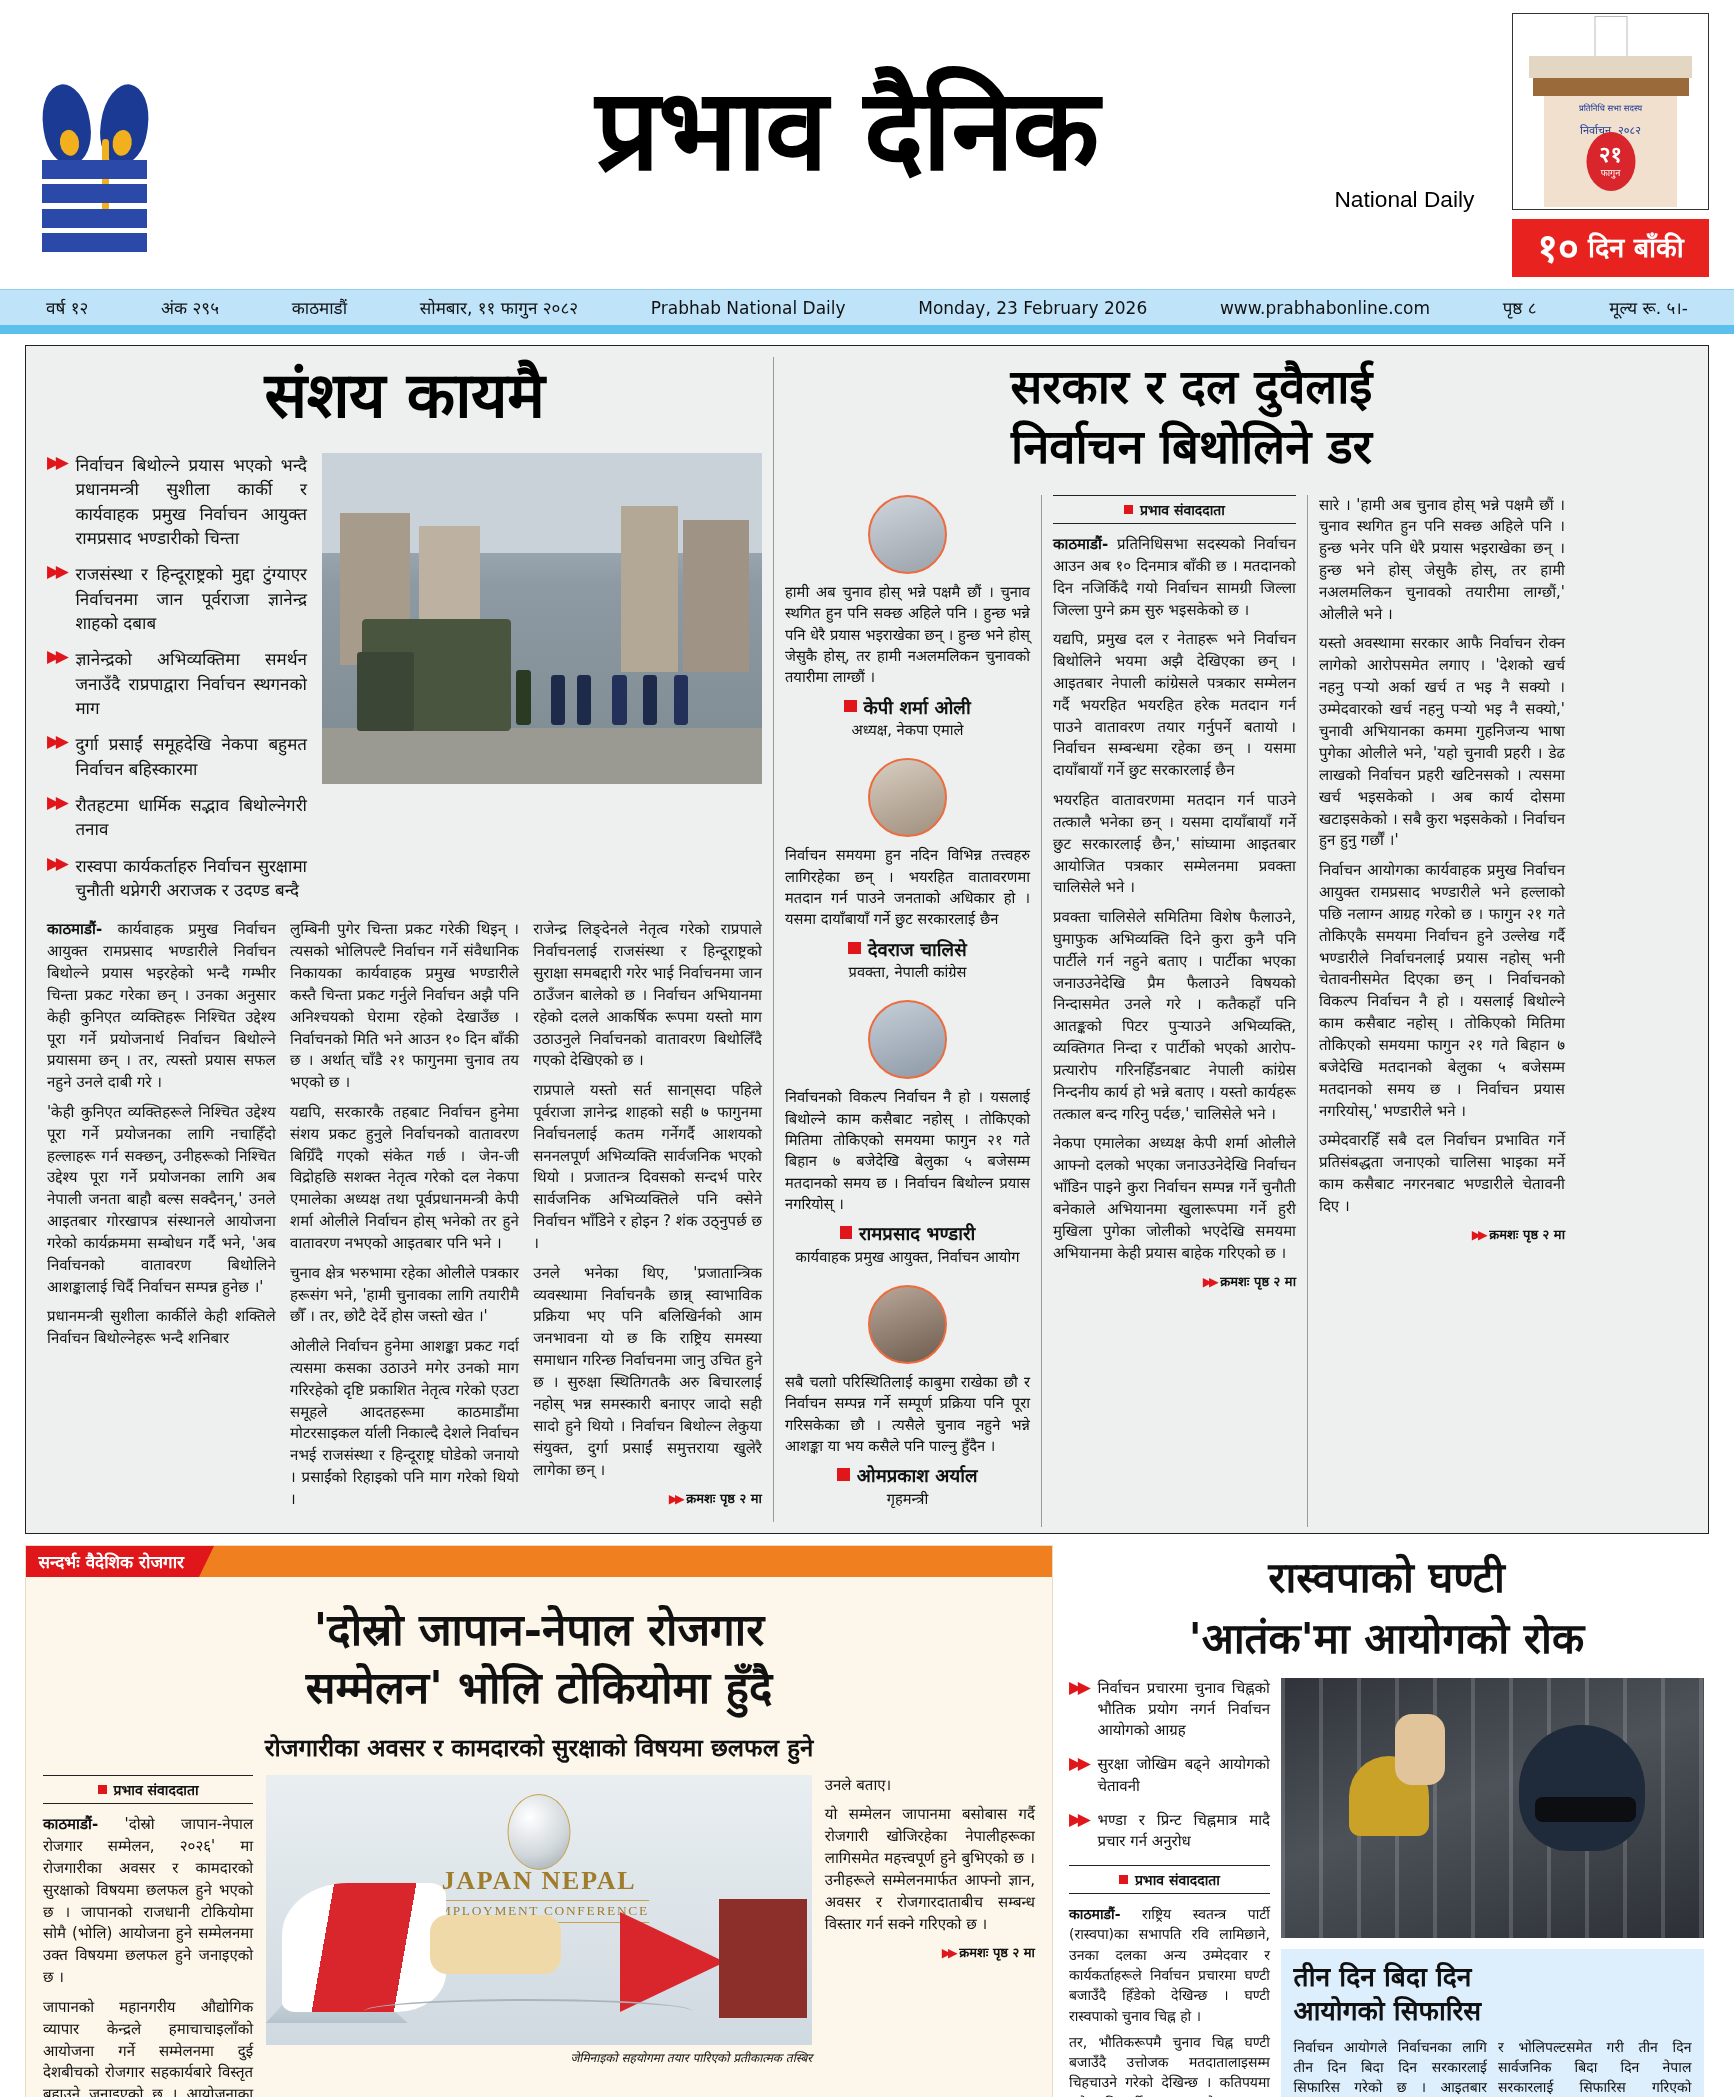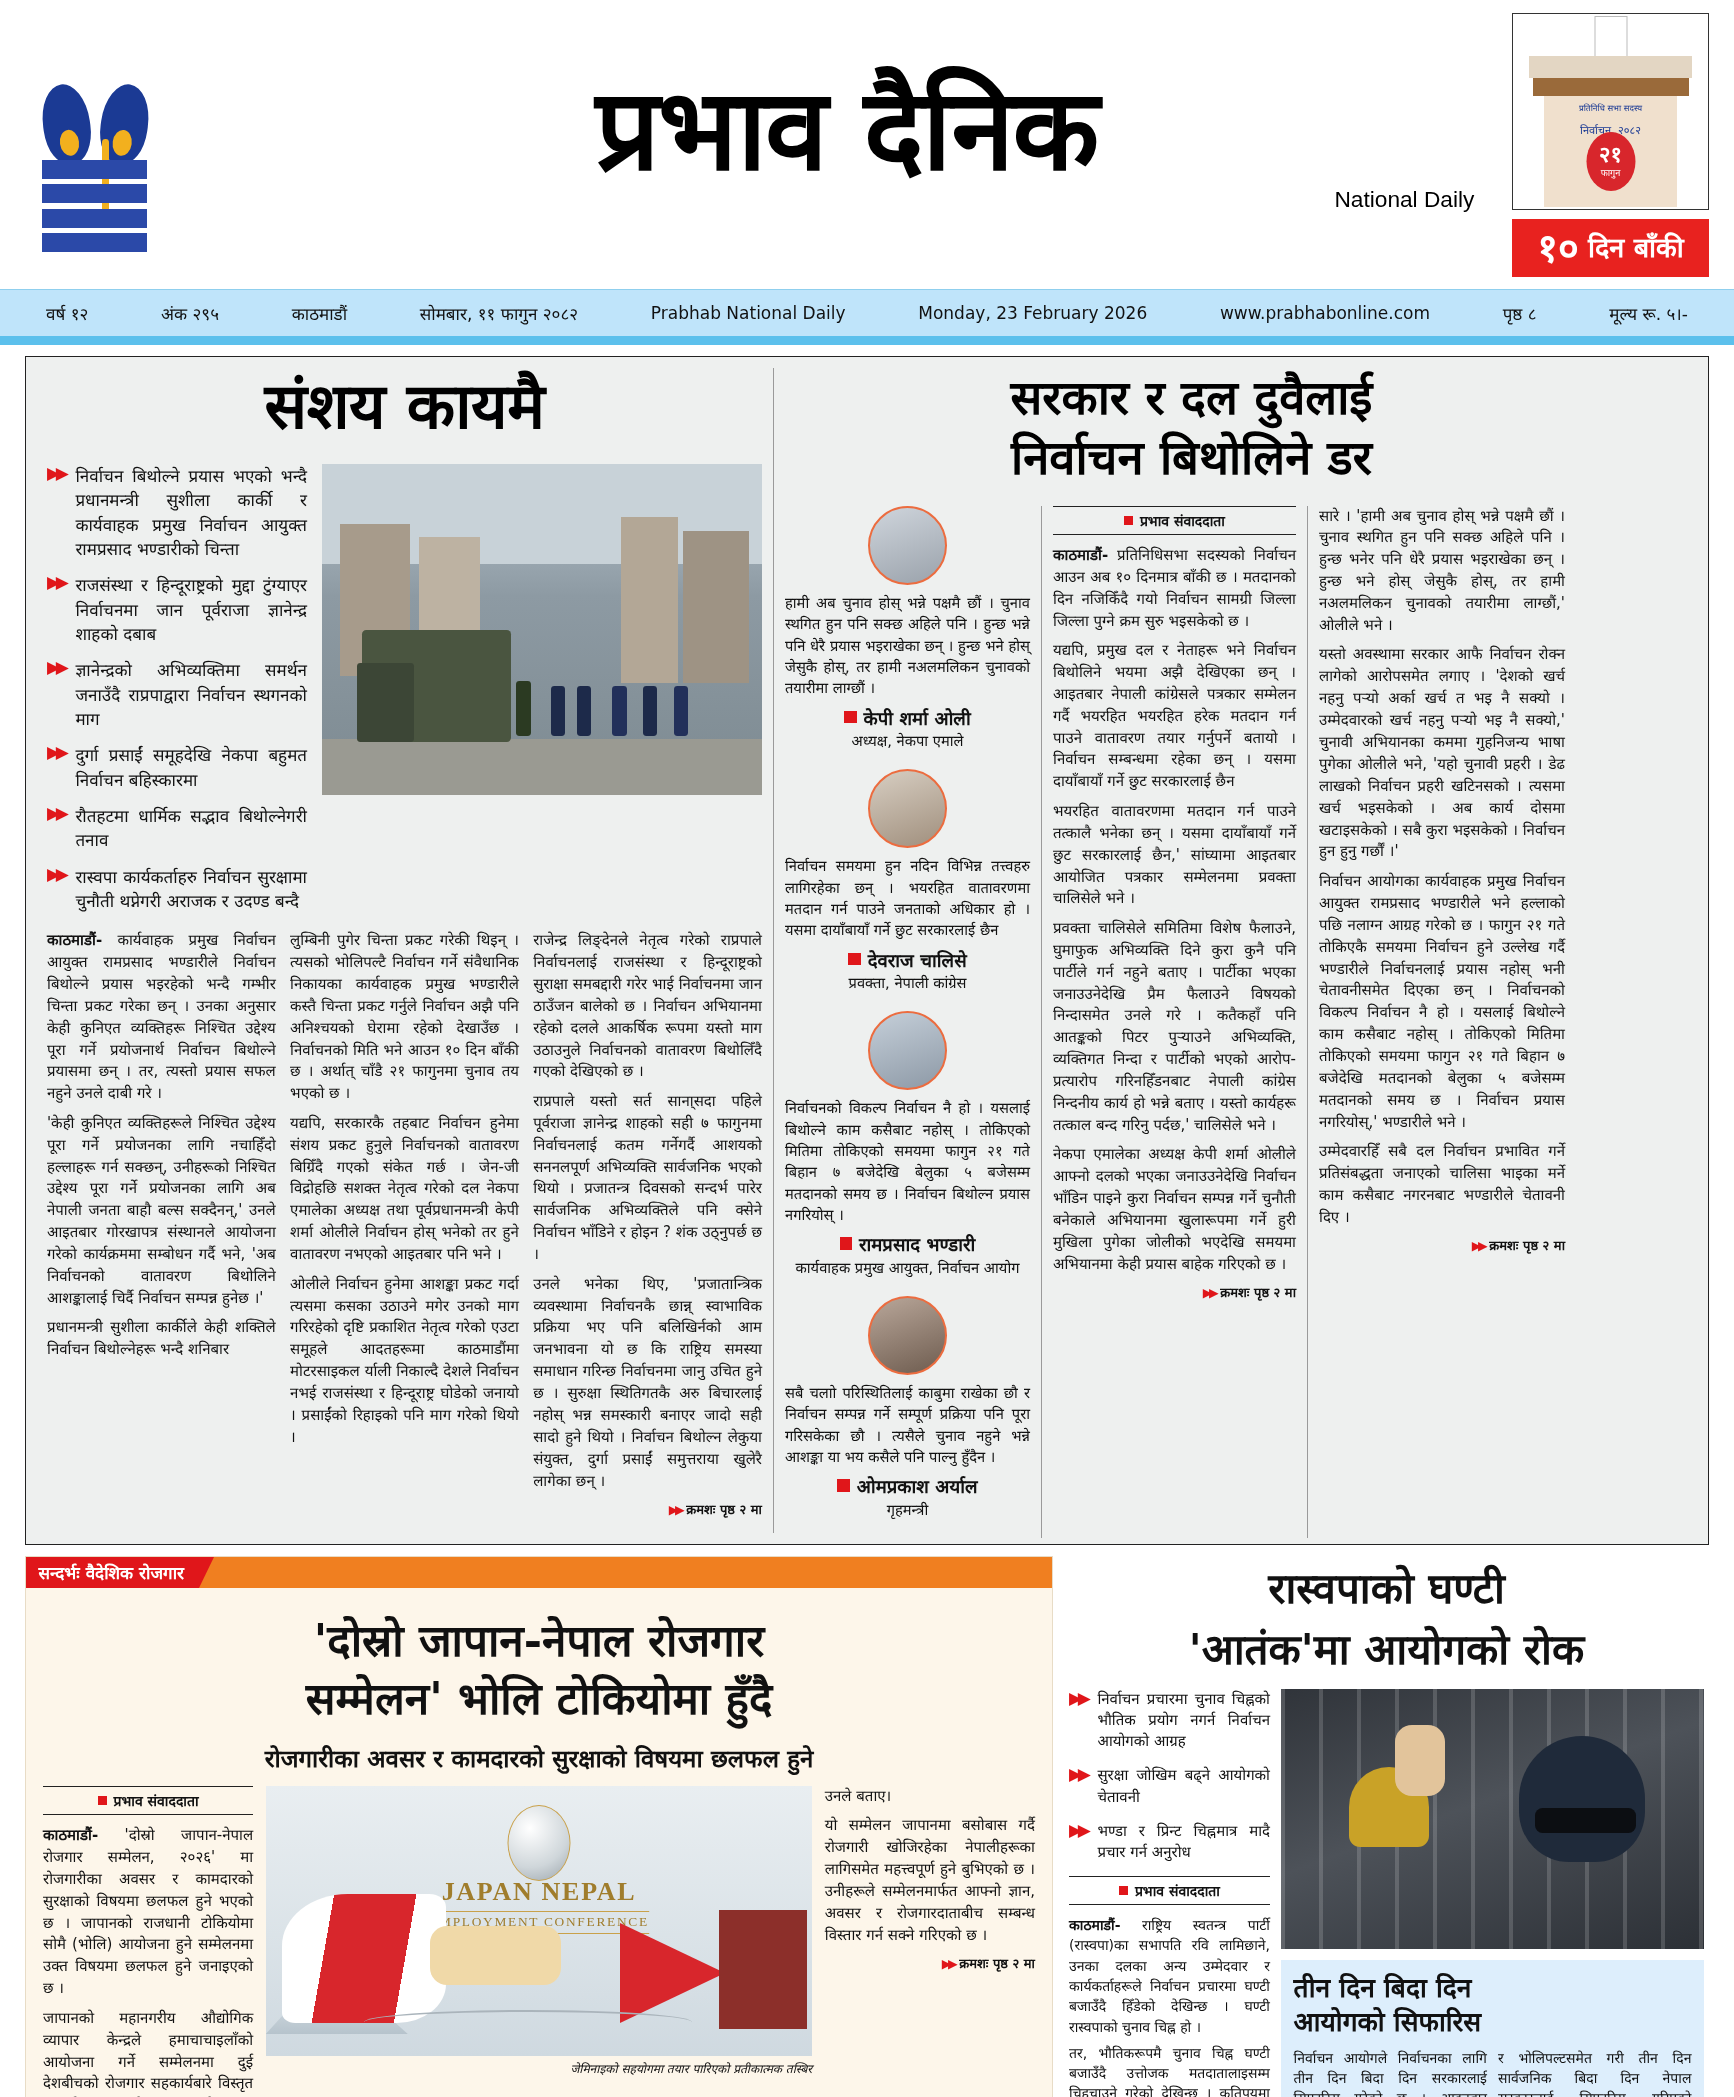--- a/index.html
+++ b/index.html
@@ -45,21 +45,21 @@
   .countdown {
     position:absolute; left:0; right:0; bottom:0; height:58px;
     background:#e8221f; display:flex; align-items:center; justify-content:center; gap:9.2px;
   }
   .countdown .num { color:#fff; font-size:40px; font-weight:bold; font-family:"DejaVu Sans", sans-serif; line-height:1;}
   .countdown .txt { color:#fff; font-size:27px; font-weight:bold; font-family:"DejaVu Sans", sans-serif; line-height:1;}
 
   
   .infobar {
     background:#bfe4fa;
-    height:47px;
+    height:36px;
     display:flex;
     align-items:center;
     padding:0 46px;
     font-size:17px;
     font-family:"DejaVu Sans", sans-serif;
     border-top:0.8px solid #8fcfee;
   }
   .infobar > span { white-space:nowrap; }
   .infobar .sp { flex:1 1 auto; }
   .infobar-rule { height:9.2px; background:#5cc0ec; }
@@ -371,20 +371,21 @@
 
       <div class="bodycols">
         <div class="bodycol">
           <div class="p"><b>काठमाडौं-</b> कार्यवाहक प्रमुख निर्वाचन आयुक्त रामप्रसाद भण्डारीले निर्वाचन बिथोल्ने प्रयास भइरहेको भन्दै गम्भीर चिन्ता प्रकट गरेका छन् । उनका अनुसार केही कुनिएत व्यक्तिहरू निश्चित उद्देश्य पूरा गर्ने प्रयोजनार्थ निर्वाचन बिथोल्ने प्रयासमा छन् । तर, त्यस्तो प्रयास सफल नहुने उनले दाबी गरे ।</div>
           <div class="p">'केही कुनिएत व्यक्तिहरूले निश्चित उद्देश्य पूरा गर्ने प्रयोजनका लागि नचाहिँदो हल्लाहरू गर्न सक्छन्, उनीहरूको निश्चित उद्देश्य पूरा गर्ने प्रयोजनका लागि अब नेपाली जनता बाहौ बल्स सक्दैनन्,' उनले आइतबार गोरखापत्र संस्थानले आयोजना गरेको कार्यक्रममा सम्बोधन गर्दै भने, 'अब निर्वाचनको वातावरण बिथोलिने आशङ्कालाई चिर्दै निर्वाचन सम्पन्न हुनेछ ।'</div>
           <div class="p">प्रधानमन्त्री सुशीला कार्कीले केही शक्तिले निर्वाचन बिथोल्नेहरू भन्दै शनिबार</div>
         </div>
         <div class="bodycol">
           <div class="p">लुम्बिनी पुगेर चिन्ता प्रकट गरेकी थिइन् । त्यसको भोलिपल्टै निर्वाचन गर्ने संवैधानिक निकायका कार्यवाहक प्रमुख भण्डारीले कस्तै चिन्ता प्रकट गर्नुले निर्वाचन अझै पनि अनिश्चयको घेरामा रहेको देखाउँछ । निर्वाचनको मिति भने आउन १० दिन बाँकी छ । अर्थात् चाँडै २१ फागुनमा चुनाव तय भएको छ ।</div>
           <div class="p">यद्यपि, सरकारकै तहबाट निर्वाचन हुनेमा संशय प्रकट हुनुले निर्वाचनको वातावरण बिग्रिँदै गएको संकेत गर्छ । जेन-जी विद्रोहछि सशक्त नेतृत्व गरेको दल नेकपा एमालेका अध्यक्ष तथा पूर्वप्रधानमन्त्री केपी शर्मा ओलीले निर्वाचन होस् भनेको तर हुने वातावरण नभएको आइतबार पनि भने ।</div>
+          <div class="p">चुनाव क्षेत्र भरुभामा रहेका ओलीले पत्रकार हरूसंग भने, 'हामी चुनावका लागि तयारीमै छौँ । तर, छोटै देर्दे होस जस्तो खेत ।'</div>
           <div class="p">ओलीले निर्वाचन हुनेमा आशङ्का प्रकट गर्दा त्यसमा कसका उठाउने मगेर उनको माग गरिरहेको दृष्टि प्रकाशित नेतृत्व गरेको एउटा समूहले आदतहरूमा काठमाडौंमा मोटरसाइकल र्याली निकाल्दै देशले निर्वाचन नभई राजसंस्था र हिन्दूराष्ट्र घोडेको जनायो । प्रसाईंको रिहाइको पनि माग गरेको थियो ।</div>
         </div>
         <div class="bodycol">
           <div class="p">राजेन्द्र लिङ्देनले नेतृत्व गरेको राप्रपाले निर्वाचनलाई राजसंस्था र हिन्दूराष्ट्रको सुराक्षा समबद्दारी गरेर भाई निर्वाचनमा जान ठाउँजन बालेको छ । निर्वाचन अभियानमा रहेको दलले आकर्षिक रूपमा यस्तो माग उठाउनुले निर्वाचनको वातावरण बिथोलिँदै गएको देखिएको छ ।</div>
           <div class="p">राप्रपाले यस्तो सर्त साना्सदा पहिले पूर्वराजा ज्ञानेन्द्र शाहको सही ७ फागुनमा निर्वाचनलाई कतम गर्नेगर्दै आशयको सननलपूर्ण अभिव्यक्ति सार्वजनिक भएको थियो । प्रजातन्त्र दिवसको सन्दर्भ पारेर सार्वजनिक अभिव्यक्तिले पनि क्सेने निर्वाचन भाँडिने र होइन ? शंक उठ्नुपर्छ छ ।</div>
           <div class="p">उनले भनेका थिए, 'प्रजातान्त्रिक व्यवस्थामा निर्वाचनकै छान्न् स्वाभाविक प्रक्रिया भए पनि बलिखिर्नको आम जनभावना यो छ कि राष्ट्रिय समस्या समाधान गरिन्छ निर्वाचनमा जानु उचित हुने छ । सुरुक्षा स्थितिगतकै अरु बिचारलाई नहोस् भन्न समस्कारी बनाएर जादो सही सादो हुने थियो । निर्वाचन बिथोल्न लेकुया संयुक्त, दुर्गा प्रसाईं समुत्तराया खुलेरै लागेका छन् ।</div>
           <div class="cont">
               <span class="mark">▶▶</span>
               <span>क्रमशः पृष्ठ २ मा</span>
             </div>

